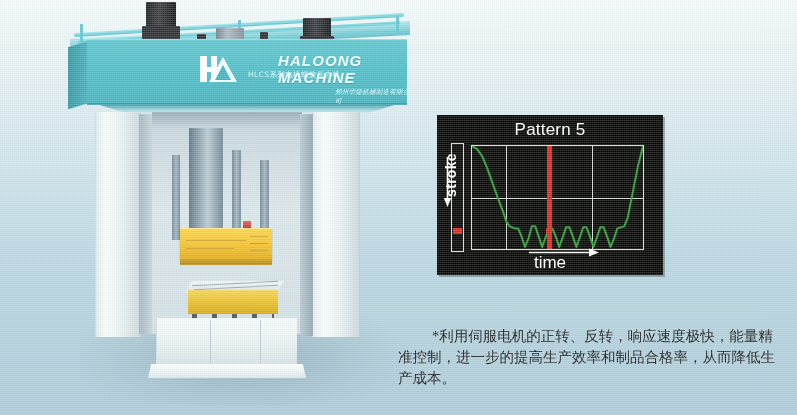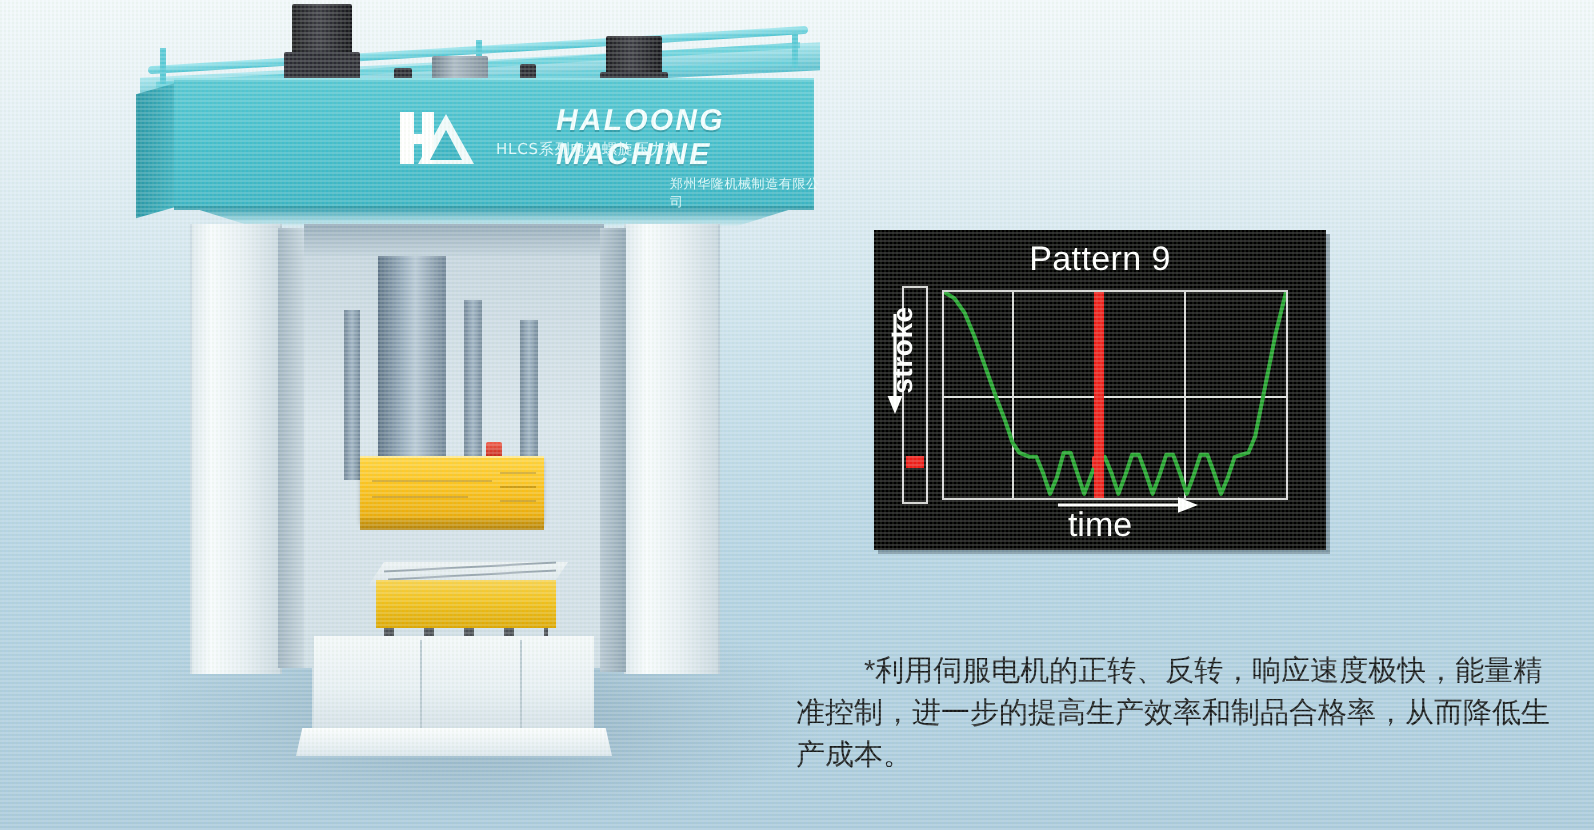--- a/index.html
+++ b/index.html
@@ -192,21 +192,21 @@
   #time-arrow{position:absolute;left:92px;top:133px;width:70px;height:9px;}
   #time-label{
     position:absolute;left:0;top:138px;width:226px;text-align:center;
     color:#fff;font-size:17px;
   }
 
   
   #caption{
     position:absolute;left:398px;top:326px;width:382px;
     color:#16181a;font-size:14.5px;line-height:21px;
-    font-family:Liberation Sans, sans-serif;
+    font-family:Liberation Serif, serif;
     text-indent:34px;
   }
 
   
   #brand{position:absolute;left:110px;top:48px;width:240px;height:56px;color:#fff;}
   #brand-logo{position:absolute;left:28px;top:5px;width:40px;height:32px;}
   #brand-name{
     position:absolute;left:76px;top:4px;font-size:15px;font-style:italic;
     font-weight:bold;letter-spacing:1.1px;color:#f2feff;
     text-shadow:0 1px 0 rgba(0,60,70,.25);
@@ -214,20 +214,21 @@
   }
   #brand-sub{
     position:absolute;left:78px;top:22px;font-size:7.5px;letter-spacing:.4px;
     color:#e6fbfd;opacity:.92;
     font-family:"DejaVu Sans","Liberation Sans",sans-serif;
   }
   #brand-company{
     position:absolute;left:165px;top:40px;font-size:6.5px;letter-spacing:.3px;
     color:#ecfdff;opacity:.9;
     font-family:"DejaVu Sans","Liberation Sans",sans-serif;
+    font-style:italic;
   }
 </style>
 </head>
 <body>
 
 <div id="stage">
 
   <div id="machine">
 
     <div class="mc-floor-shadow"></div>
@@ -293,21 +294,21 @@
     <div class="bolster-feet"></div>
 
     <div class="bed"></div>
     <div class="bed-seam" style="left:150px;top:320px;height:46px;"></div>
     <div class="bed-seam" style="left:200px;top:320px;height:46px;"></div>
     <div class="bed-foot"></div>
   </div>
 
   <div id="panel">
 
-    <div id="panel-title">Pattern 9</div>
+    <div id="panel-title">Pattern 5</div>
 
     <div id="slider">
       <div id="slider-thumb" style="top: 84.3px;"></div>
     </div>
     <svg id="stroke-arrow" viewBox="0 0 9 50">
       <line x1="4.5" y1="0" x2="4.5" y2="42" stroke="#ffffff" stroke-width="1.6"></line>
       <polygon points="4.5,50 0.8,41 8.2,41" fill="#ffffff"></polygon>
     </svg>
     <div id="stroke-label">stroke</div>
 

